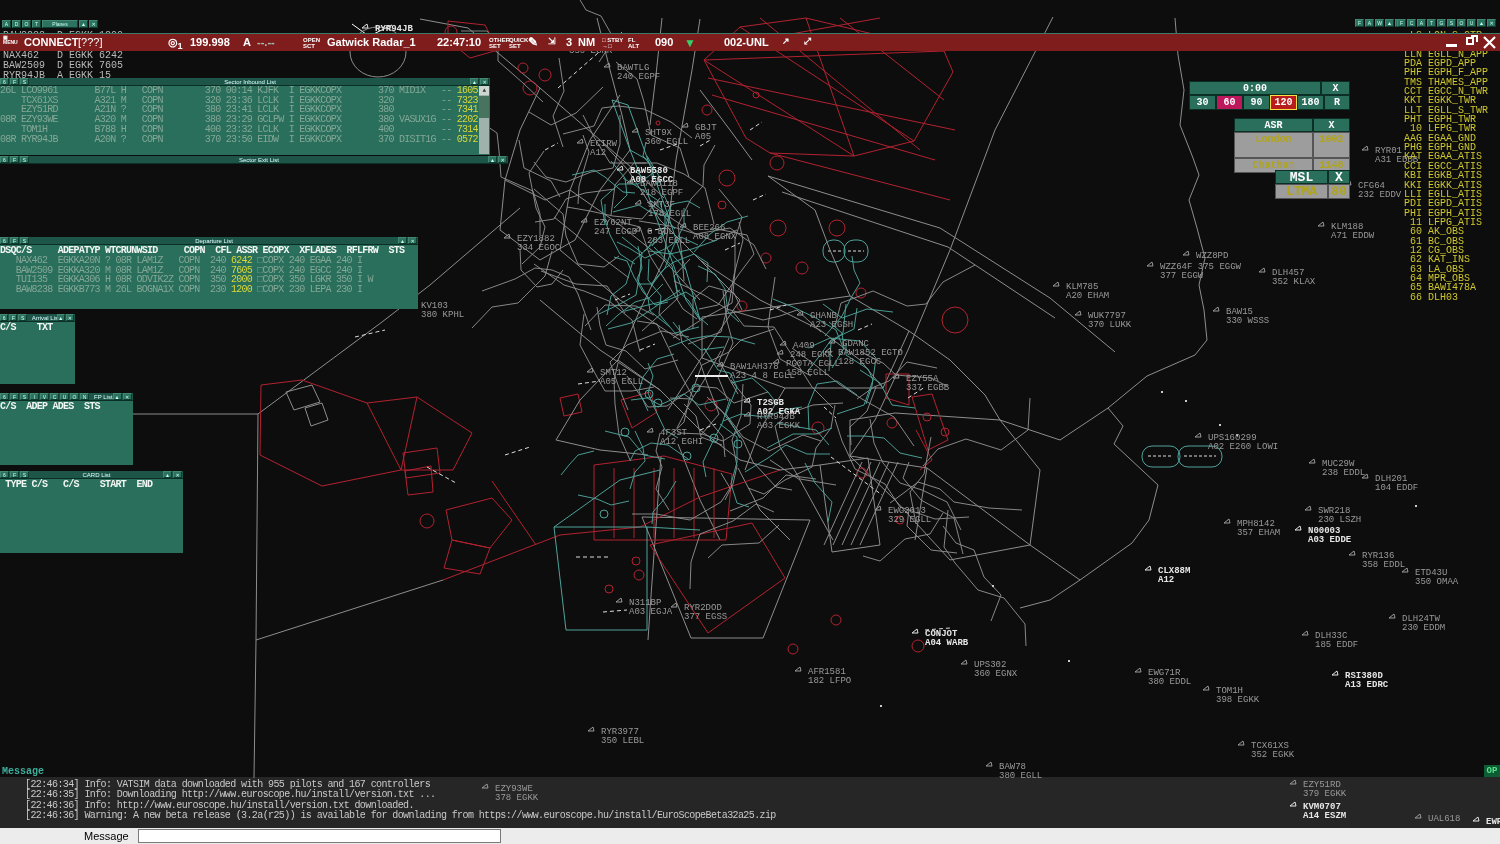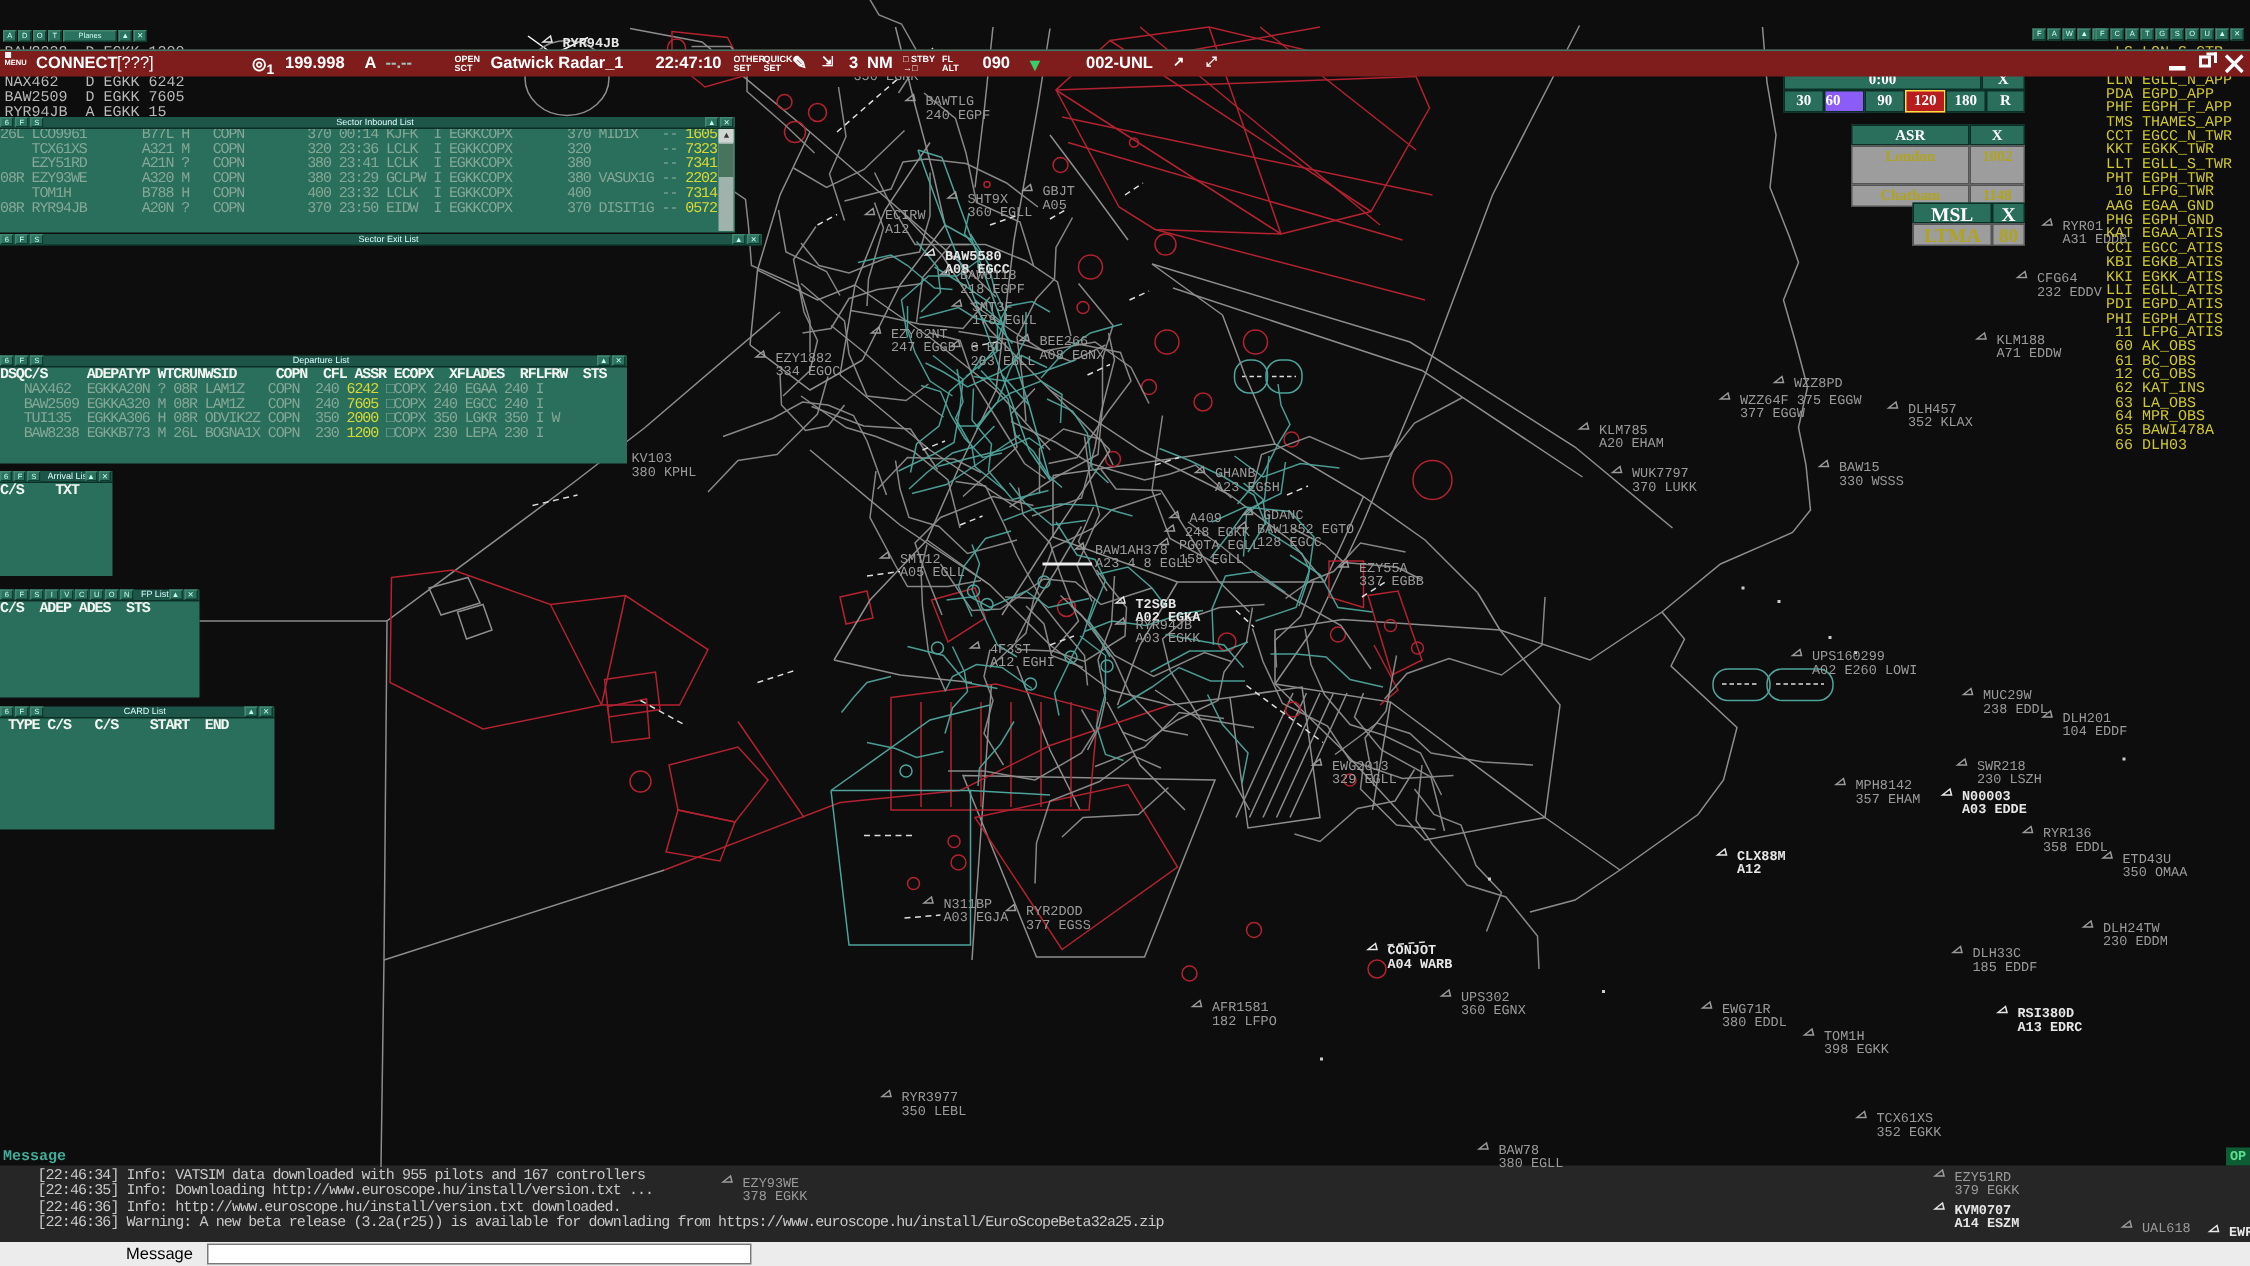--- a/index.html
+++ b/index.html
@@ -1,16 +1,16 @@
 <!DOCTYPE html>
 <html><head><meta charset="utf-8"><style>
 * { margin:0; padding:0; box-sizing:border-box; }
 body { width:1500px; height:844px; background:#0d0d0d; overflow:hidden;
   font-family:"Liberation Sans", sans-serif; position:relative; }
-.mono { font-family:Liberation Serif, serif; }
+.mono { font-family:Liberation Mono, monospace;margin-top:35px; }
 #topbar { position:absolute; left:0; top:0; width:1500px; height:18px;
   background:#7f1d1d; z-index:30; color:#fff; border-top:1px solid #3a7a68;margin-top:33px; }
 #topbar .it { position:absolute; top:2px; font-size:11px; font-weight:bold; white-space:nowrap; }
 .panel { position:absolute; z-index:20; }
 .tbar { display:flex; align-items:center; background:#1d5549; height:8px;
   border-bottom:1px solid #0b2e25; }
 .tb { display:inline-block; width:9px; height:7px; margin-right:1px; background:#2c7260;
   color:#cfe; font-size:5px; line-height:7px; text-align:center; border:1px solid #428871;
   border-bottom-color:#103c30; border-right-color:#103c30; }
 .ttl { color:#dff; font-size:6px; line-height:8px; white-space:nowrap; overflow:hidden; }
@@ -739,21 +739,21 @@
  </div>
 </div>
 
 <div class="panel mono" style="left:1189px;top:46px;width:161px;font-size:10px;font-weight:bold">
  <div style="display:flex;height:14px">
    <div style="width:132px;background:#2a6e5c;border:1px solid #0b2e25;color:#fff;text-align:center;line-height:13px">0:00</div>
    <div style="width:29px;background:#2a6e5c;border:1px solid #0b2e25;color:#fff;text-align:center;line-height:13px">X</div>
  </div>
  <div style="display:flex;height:15px">
   <div style="width:27px;background:#2a6e5c;border:1px solid #0b2e25;color:#fff;text-align:center;line-height:14px">30</div>
-      <div style="width:27px;background:#8b5cf6;border:1px solid #0b2e25;color:#fff;text-align:left;line-height:14px">60</div>
+      <div style="width:27px;background:#be185d;border:1px solid #0b2e25;color:#fff;text-align:center;line-height:14px">60</div>
       <div style="width:27px;background:#2a6e5c;border:1px solid #0b2e25;color:#fff;text-align:center;line-height:14px">90</div>
       <div style="width:27px;background:#b91c1c;border:1px solid #fde047;color:#fff;text-align:center;line-height:14px">120</div>
       <div style="width:27px;background:#2a6e5c;border:1px solid #0b2e25;color:#fff;text-align:center;line-height:14px">180</div>
   <div style="width:26px;background:#2a6e5c;border:1px solid #0b2e25;color:#fff;text-align:center;line-height:14px">R</div>
  </div>
 </div>
 
 <div class="panel mono" style="left:1234px;top:83px;width:116px;font-size:10px;font-weight:bold">
  <div style="display:flex;height:14px">
    <div style="width:79px;background:#2a6e5c;border:1px solid #0b2e25;color:#fff;text-align:center;line-height:13px">ASR</div>

